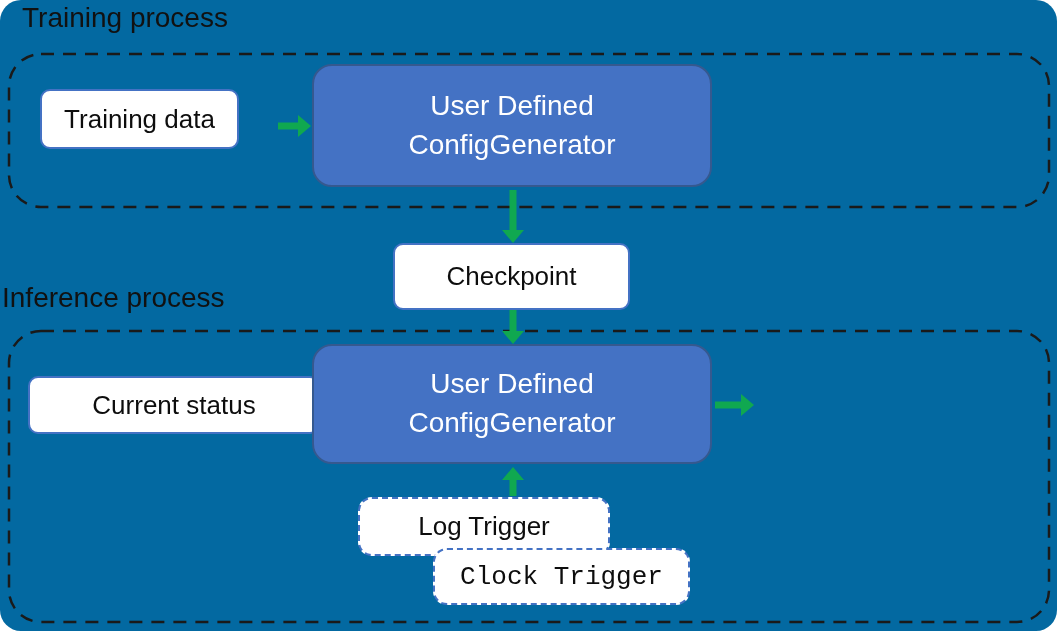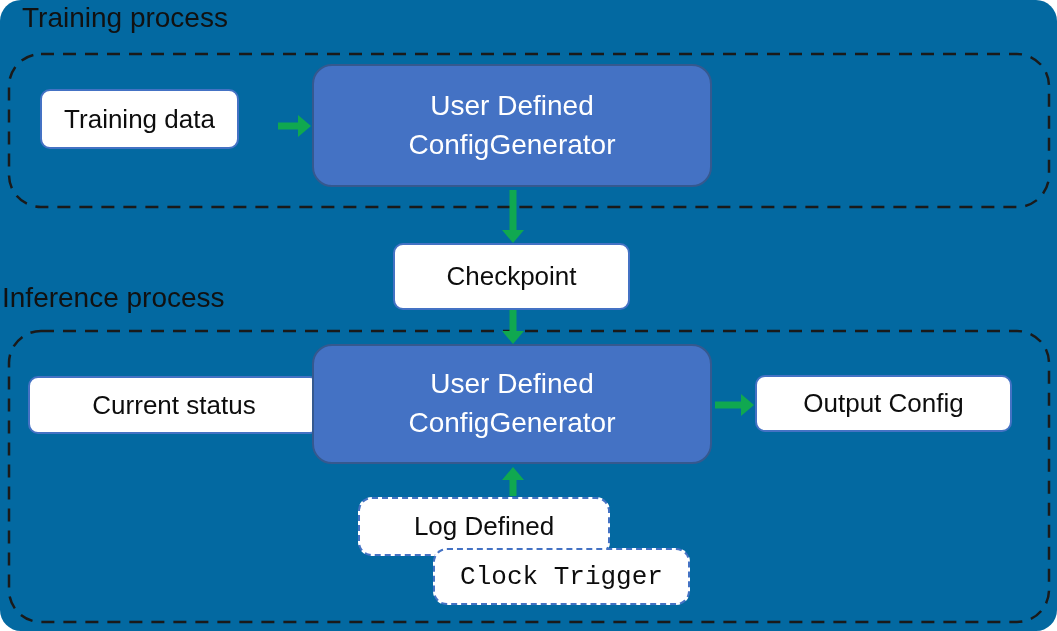--- a/index.html
+++ b/index.html
@@ -117,19 +117,18 @@
 
   <div id="box-checkpoint" class="node">Checkpoint</div>
 
   <div id="box-current-status" class="node">Current status</div>
 
   <div id="box-generator-infer" class="bigbox">
     <span>User Defined</span>
     <span>ConfigGenerator</span>
   </div>
 
-  <div id="box-output-config" class="node">Output Config</div>
 
-  <div id="box-log-trigger" class="node-dashed">Log Defined</div>
+  <div id="box-log-trigger" class="node-dashed">Log Trigger</div>
 
   <div id="box-clock-trigger" class="node-dashed">Clock Trigger</div>
 
 </div>
 
 </body></html>

